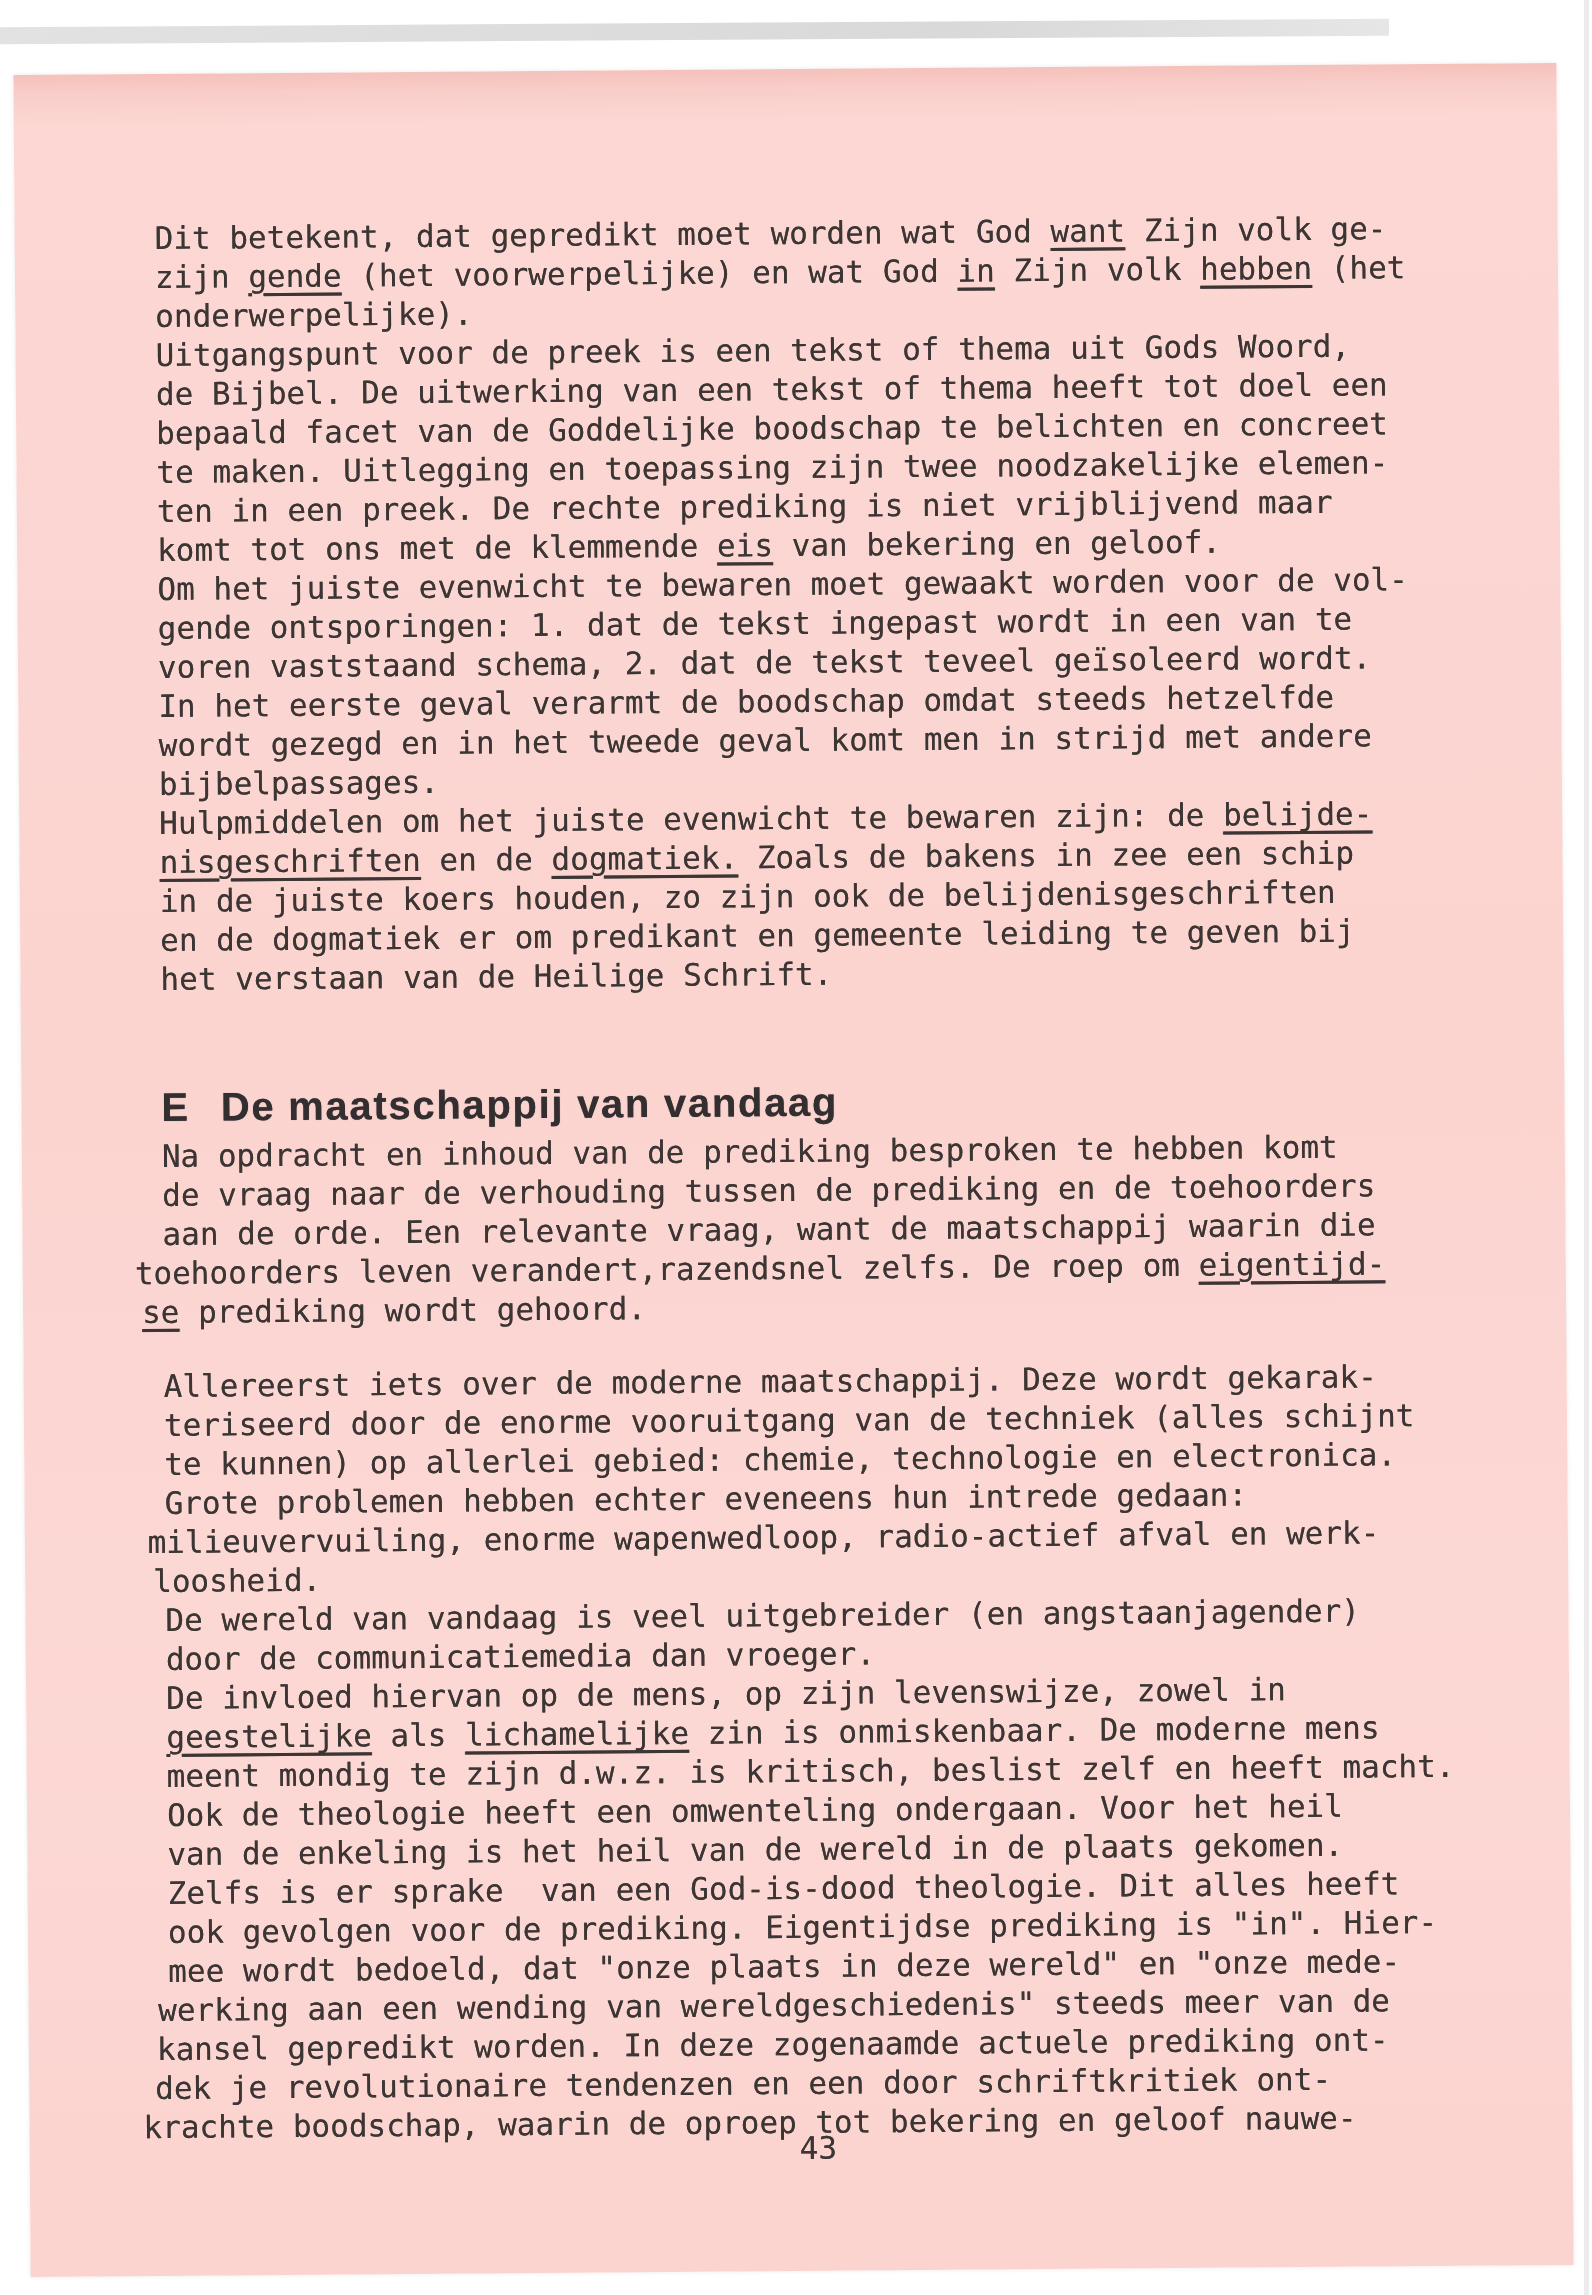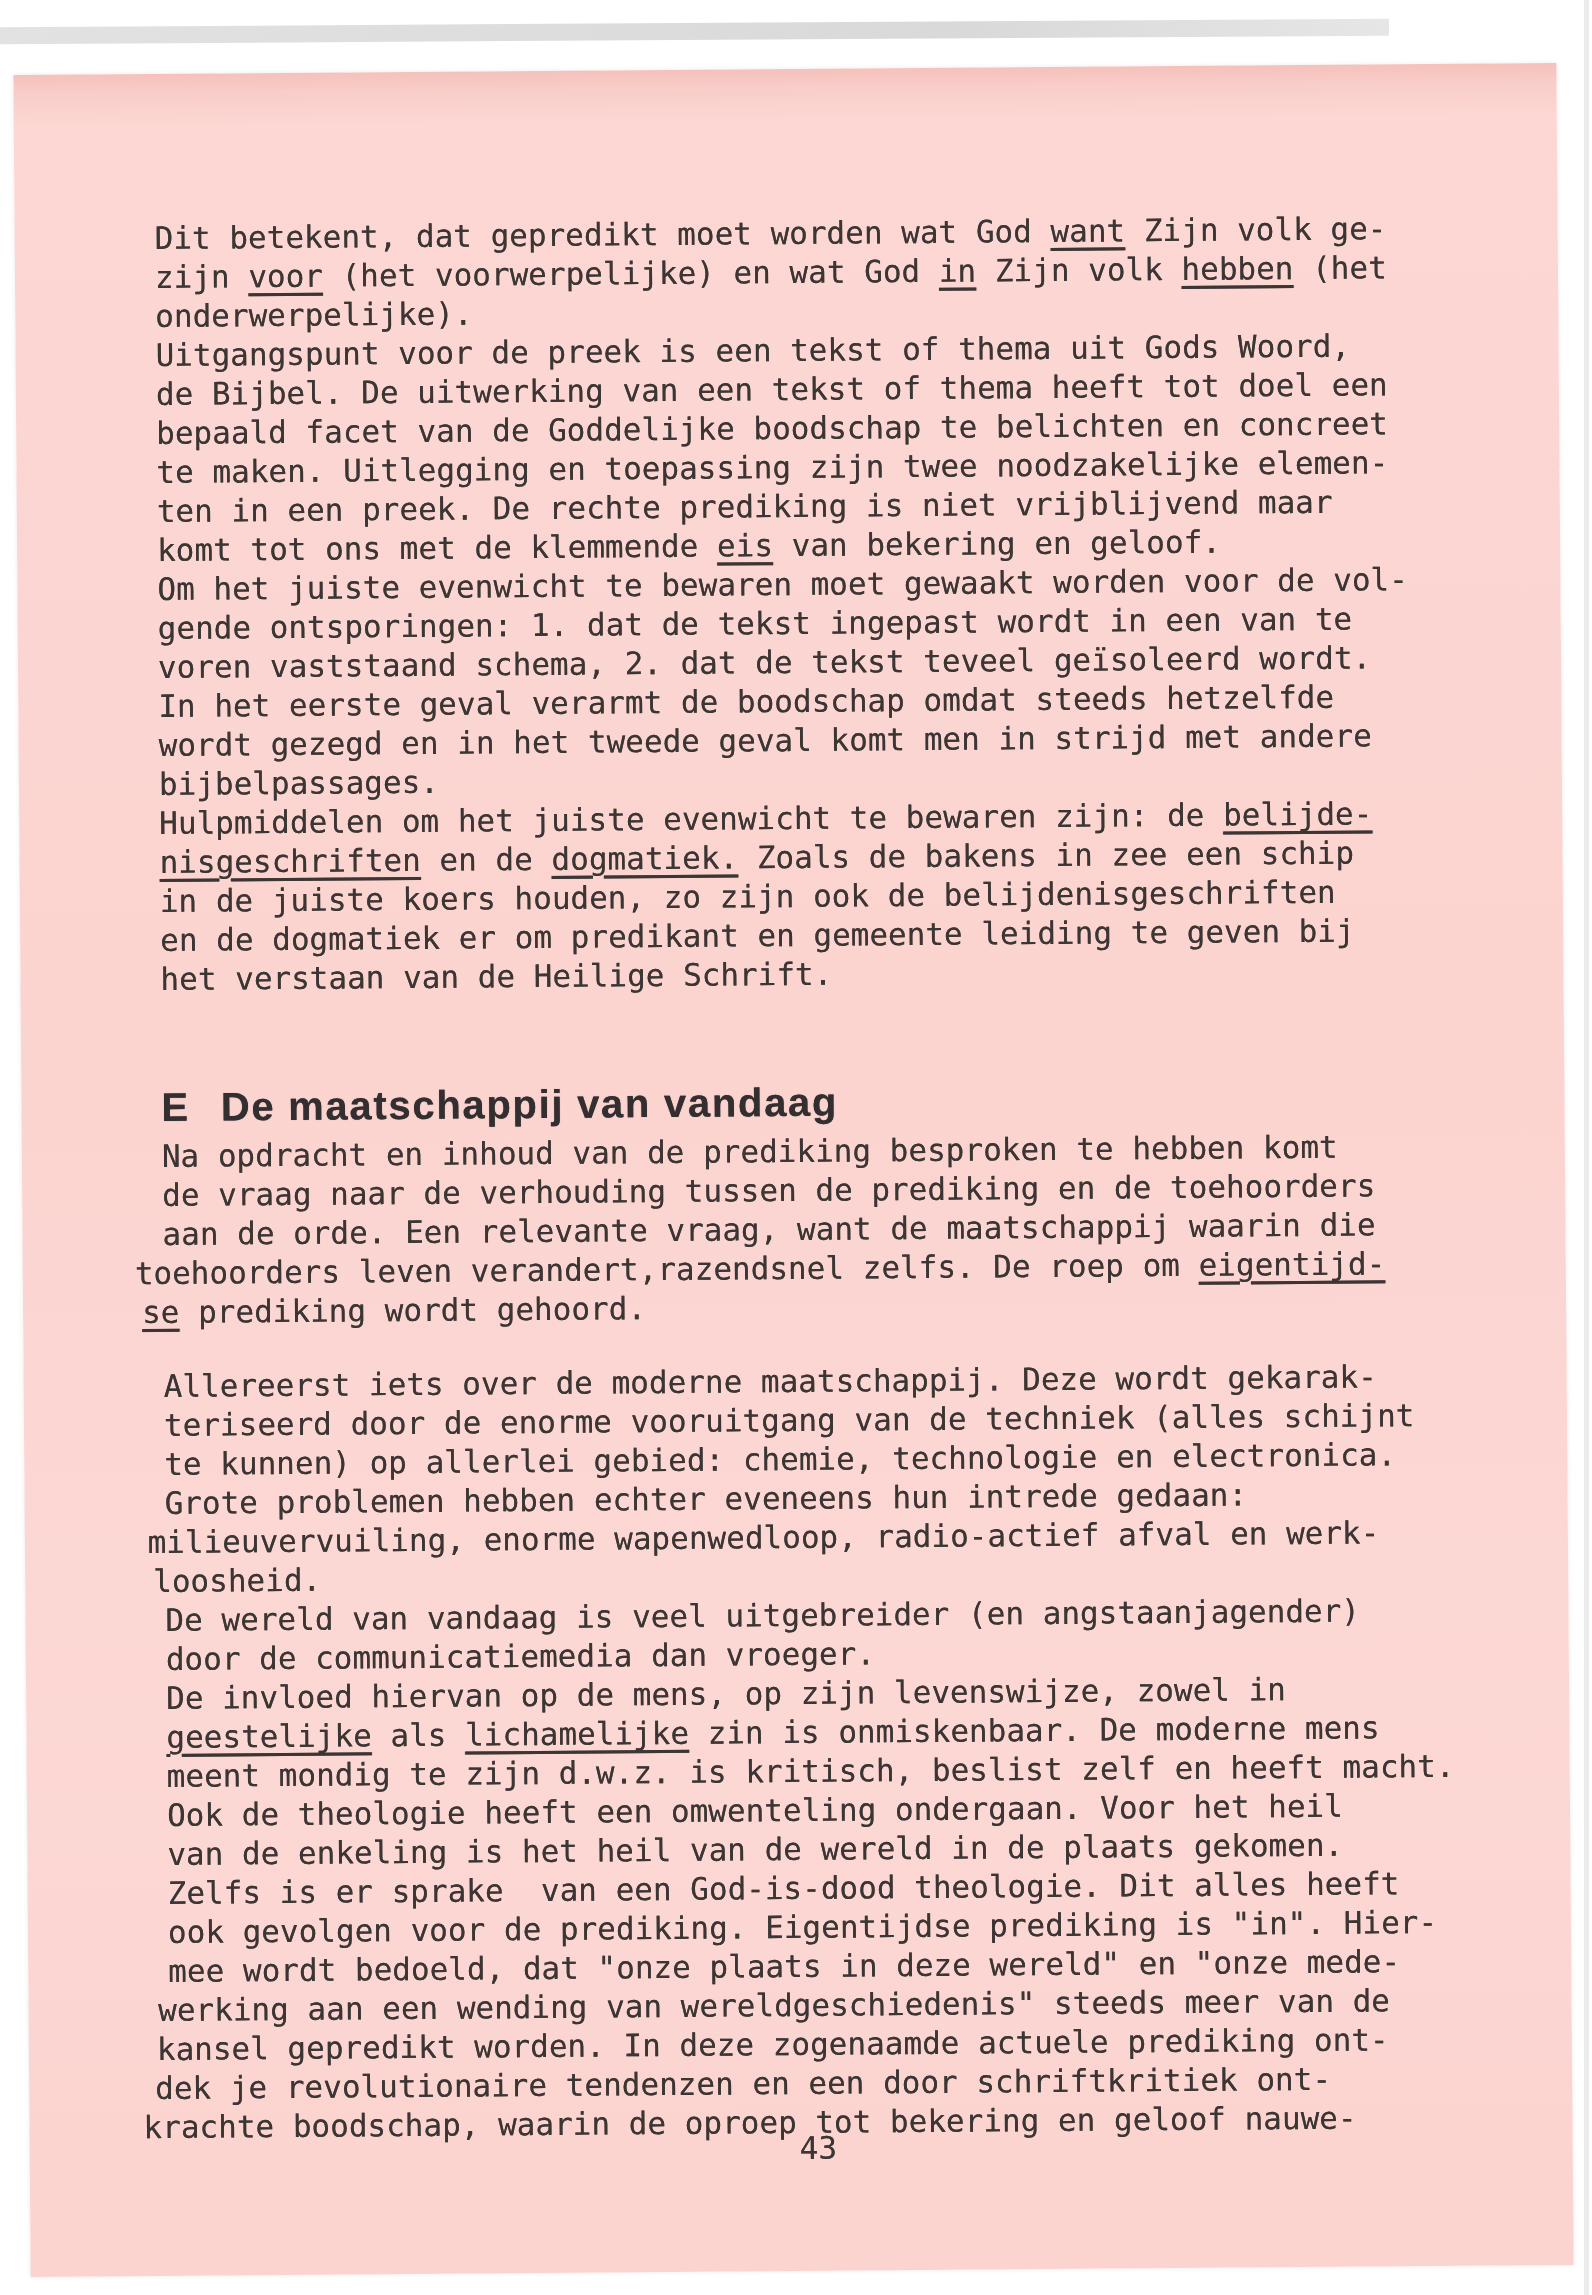--- a/index.html
+++ b/index.html
@@ -76,21 +76,21 @@
 </head>
 <body>
 
 <div class="scan-strip"></div>
 <div class="scan-edge-right"></div>
 
 <div class="paper">
 
   <div id="block-intro" class="textblock">
       <div class="line"><span>Dit betekent, dat gepredikt moet worden wat God </span><span class="u">want</span><span> Zijn volk ge-</span></div>
-      <div class="line"><span>zijn </span><span class="u">voor</span><span> (het voorwerpelijke) en wat God </span><span class="u">in</span><span> Zijn volk </span><span class="u">hebben</span><span> (het</span></div>
+      <div class="line"><span>zijn </span><span class="u">gende</span><span> (het voorwerpelijke) en wat God </span><span class="u">in</span><span> Zijn volk </span><span class="u">hebben</span><span> (het</span></div>
       <div class="line"><span>onderwerpelijke).</span></div>
       <div class="line"><span>Uitgangspunt voor de preek is een tekst of thema uit Gods Woord,</span></div>
       <div class="line"><span>de Bijbel. De uitwerking van een tekst of thema heeft tot doel een</span></div>
       <div class="line"><span>bepaald facet van de Goddelijke boodschap te belichten en concreet</span></div>
       <div class="line"><span>te maken. Uitlegging en toepassing zijn twee noodzakelijke elemen-</span></div>
       <div class="line"><span>ten in een preek. De rechte prediking is niet vrijblijvend maar</span></div>
       <div class="line"><span>komt tot ons met de klemmende </span><span class="u">eis</span><span> van bekering en geloof.</span></div>
       <div class="line"><span>Om het juiste evenwicht te bewaren moet gewaakt worden voor de vol-</span></div>
       <div class="line"><span>gende ontsporingen: 1. dat de tekst ingepast wordt in een van te</span></div>
       <div class="line"><span>voren vaststaand schema, 2. dat de tekst teveel geïsoleerd wordt.</span></div>

